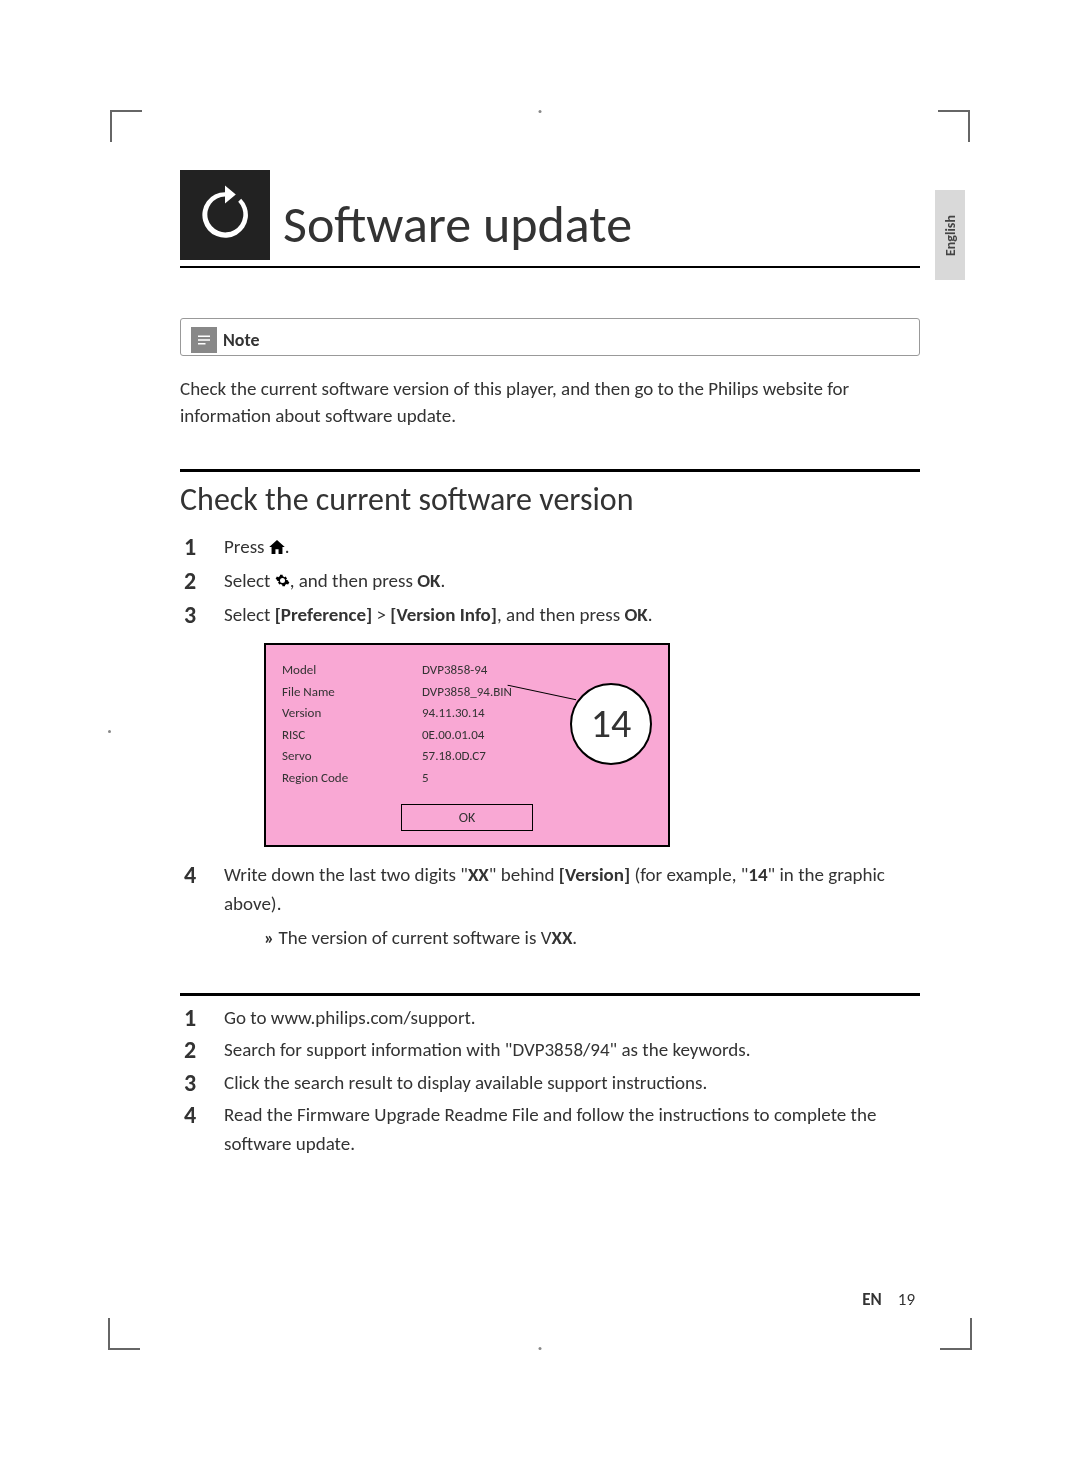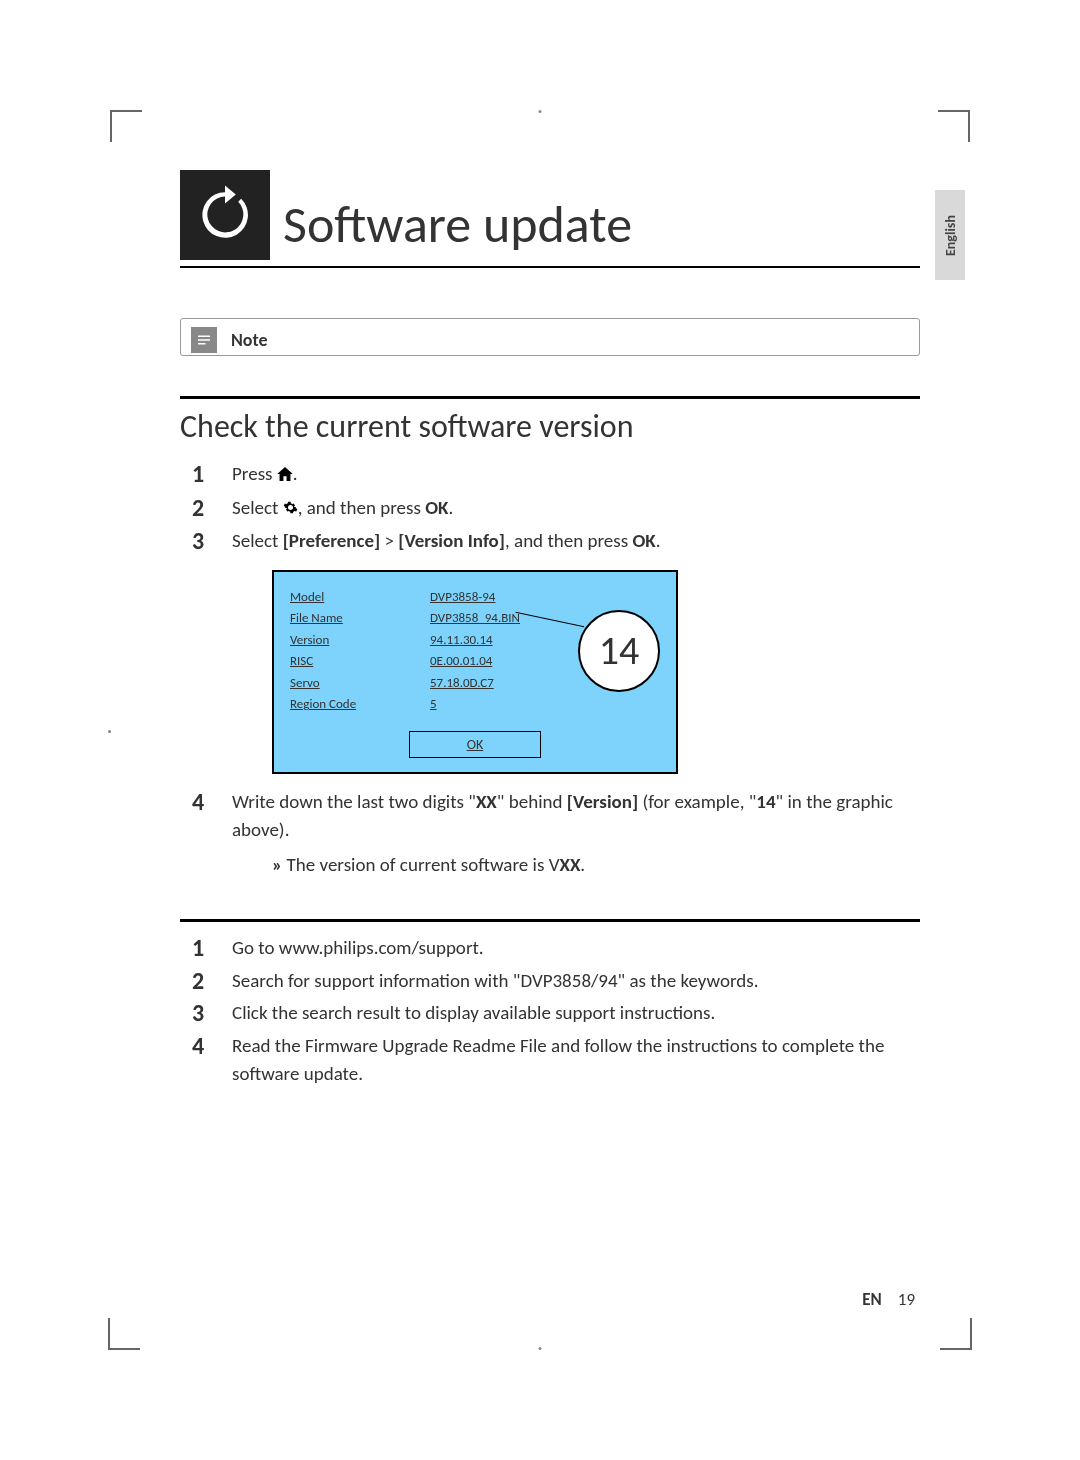--- a/index.html
+++ b/index.html
@@ -76,21 +76,21 @@
   }
 
   .note-box {
     margin-top: 50px;
     border: 1px solid #999;
     border-radius: 3px;
   }
   .note-header {
     display: flex;
     align-items: center;
-    gap: 14px;
+    gap: 6px;
     padding: 8px 10px 2px 10px;
   }
   .note-icon {
     width: 26px;
     height: 26px;
     background: #888;
     display: flex;
     align-items: center;
     justify-content: center;
   }
@@ -119,21 +119,21 @@
   }
   h2 {
     font-size: 32px;
     font-weight: 400;
     margin: 0 0 14px 0;
   }
 
   ol.steps {
     list-style: none;
     padding: 0;
-    margin: 12px;
+    margin: 4px;
     counter-reset: step;
   }
   ol.steps > li {
     position: relative;
     padding-left: 40px;
     font-size: 19px;
     line-height: 1.5;
     margin-bottom: 4px;
   }
   ol.steps > li::before {
@@ -147,22 +147,21 @@
   }
   .inline-icon { display:inline-block; vertical-align:middle; }
 
   .diagram {
     margin: 14px 0 14px 40px;
     width: 370px;
     border: 2px solid #000;
     padding: 14px 16px 14px 16px;
     position: relative;
     font-size: 13px;
-    background:#7dd3fc;
-    text-decoration:underline;
+    background:#f9a8d4;
   }
   .diagram table { border-collapse: collapse; }
   .diagram td { padding: 1px 0; }
   .diagram td.lbl { width: 140px; }
   .diagram .ok-btn {
     margin: 16px auto 0 auto;
     width: 130px;
     border: 1px solid #000;
     text-align: center;
     font-size: 14px;
@@ -240,20 +239,21 @@
         <svg viewBox="0 0 24 24" width="18" height="18">
             <rect x="4" y="6" width="16" height="2" fill="#fff"></rect>
             <rect x="4" y="11" width="16" height="2" fill="#fff"></rect>
             <rect x="4" y="16" width="10" height="2" fill="#fff"></rect>
           </svg>
       </div>
       <span class="note-label">Note</span>
     </div>
   </div>
 
+  <p class="intro-para">Check the current software version of this player, and then go to the Philips website for information about software update.</p>
 
   <hr class="sect-divider">
   <h2>Check the current software version</h2>
 
   <ol class="steps">
     <li>
       <span>Press </span><span class="inline-icon"><svg width="16" height="14" viewBox="0 0 20 18">
             <path d="M10 0 L20 9 H17 V18 H12 V12 H8 V18 H3 V9 H0 Z" fill="#000"></path>
           </svg></span><span>.</span>
     </li>

